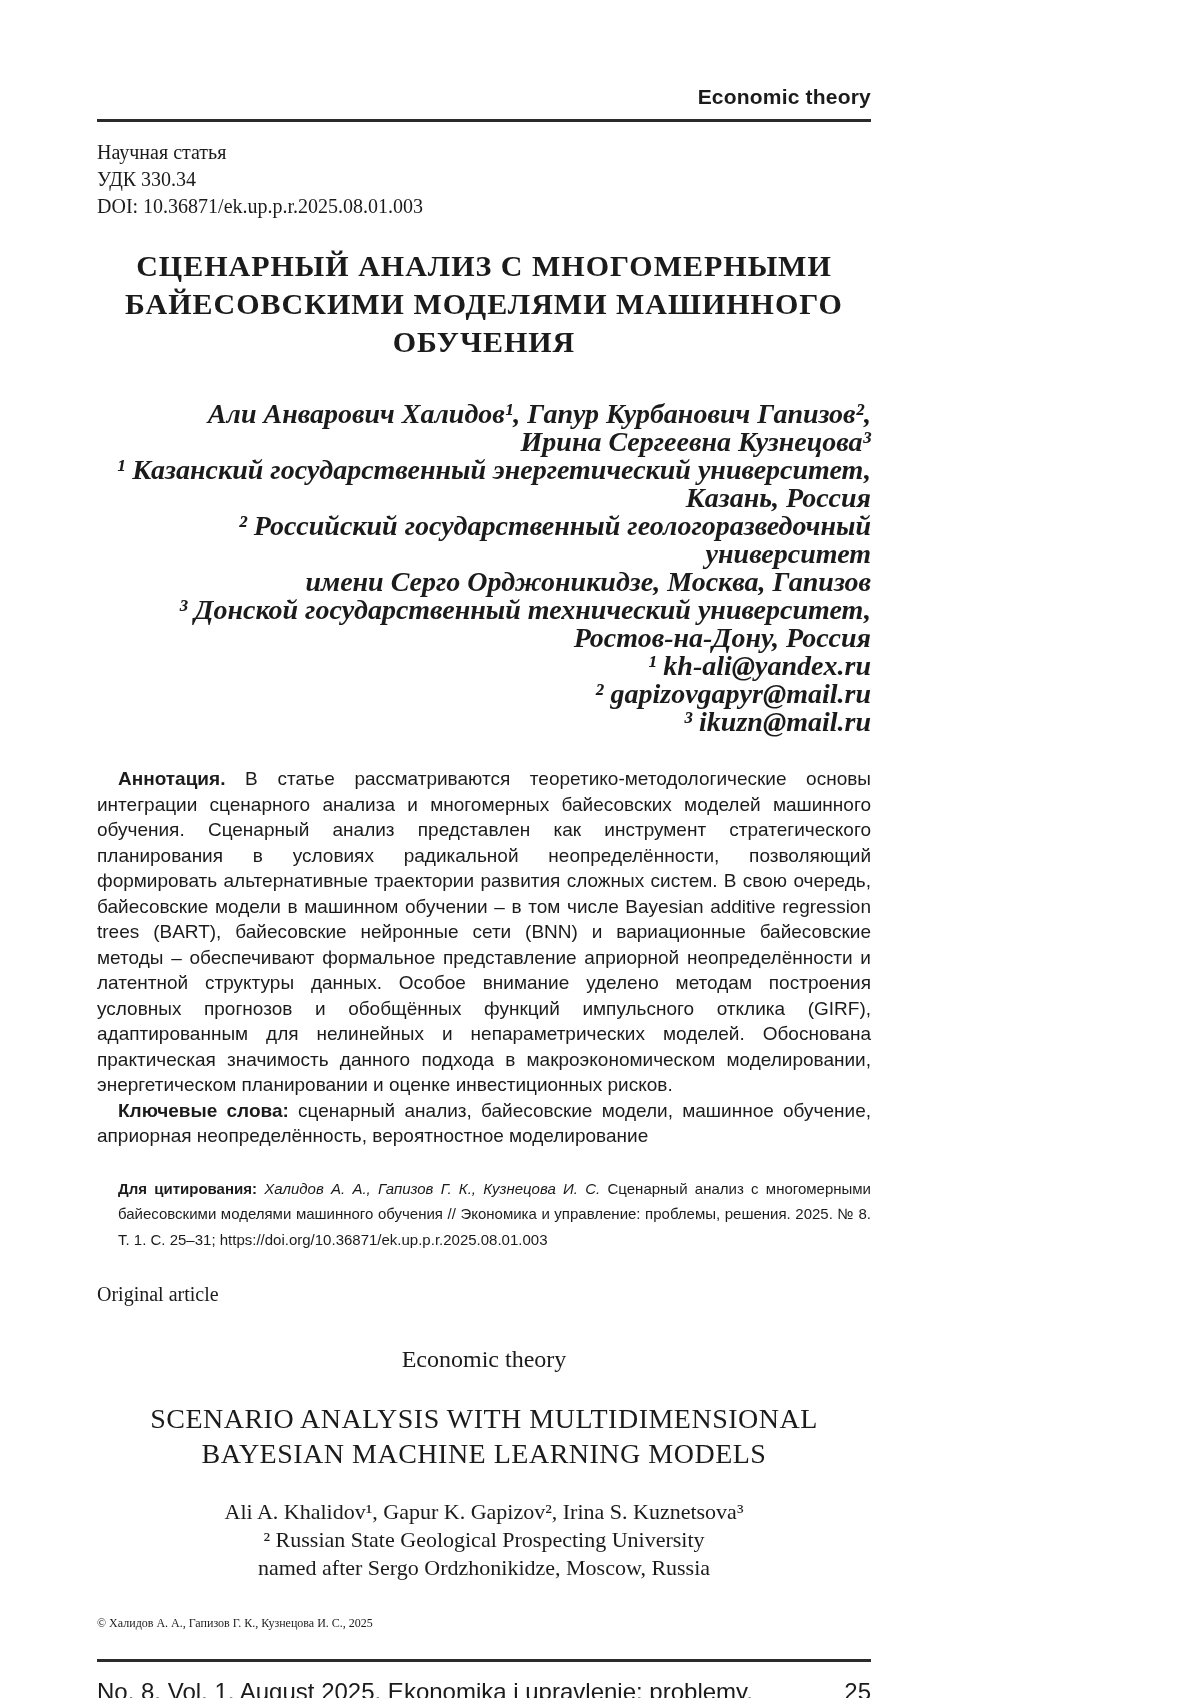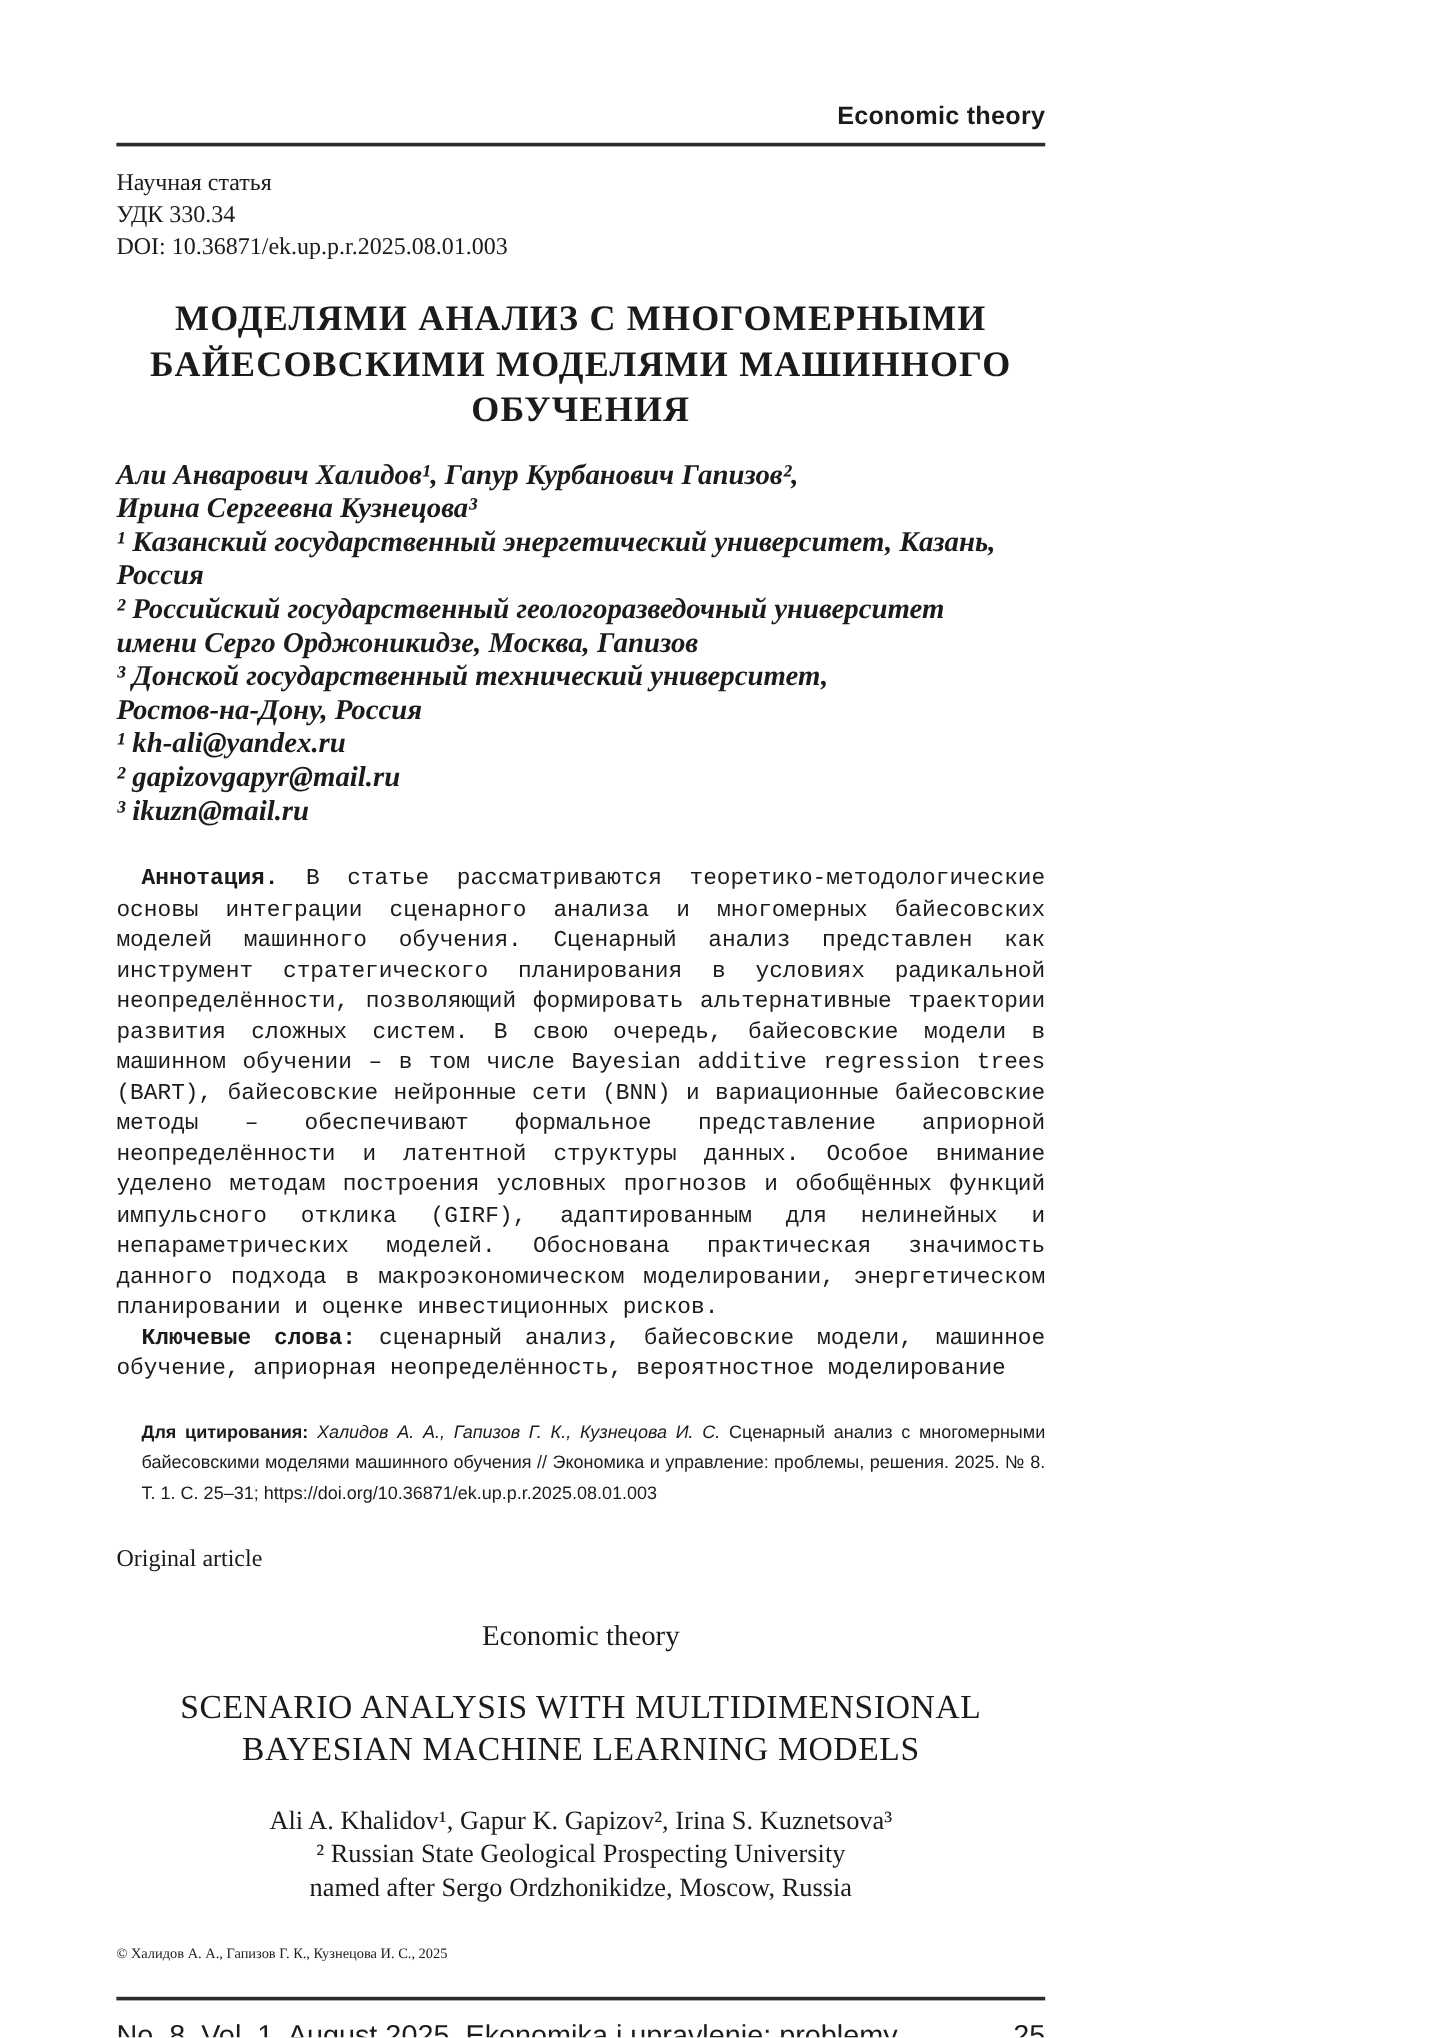--- a/index.html
+++ b/index.html
@@ -39,38 +39,37 @@
   }
   .title-ru {
     margin-top: 27px;
     text-align: center;
     font-weight: bold;
     font-size: 30px;
     line-height: 38px;
     letter-spacing: 1px;
   }
   .authors-block {
-    margin-top: 21px;
-    text-align: left;
+    margin-top: 39px;
+    text-align: right;
     font-weight: bold;
     font-style: italic;
-    font-size: 24px;
+    font-size: 28px;
     line-height: 28px;
   }
   .abstract-block {
     margin-top: 30px;
     font-family: "Liberation Sans", sans-serif;
     font-size: 19px;
     line-height: 25.5px;
     text-align: justify;
   }
   .abstract-block p {
     margin: 0;
     text-indent: 21px;
-    font-family: Liberation Mono, monospace;
   }
   .citation-block {
     margin-top: 27px;
     margin-left: 21px;
     font-family: "Liberation Sans", sans-serif;
     font-size: 15px;
     line-height: 25.5px;
     text-align: justify;
   }
   .citation-block p { margin: 0; }
@@ -124,21 +123,21 @@
   <div class="header-row">Economic theory</div>
   <div class="rule rule-top"></div>
 
   <div class="meta">
     <div>Научная статья</div>
     <div>УДК 330.34</div>
     <div>DOI: 10.36871/ek.up.p.r.2025.08.01.003</div>
   </div>
 
   <div class="title-ru">
-    <div>МОДЕЛЯМИ АНАЛИЗ С МНОГОМЕРНЫМИ</div>
+    <div>СЦЕНАРНЫЙ АНАЛИЗ С МНОГОМЕРНЫМИ</div>
     <div>БАЙЕСОВСКИМИ МОДЕЛЯМИ МАШИННОГО</div>
     <div>ОБУЧЕНИЯ</div>
   </div>
 
   <div class="authors-block">
     <div>Али Анварович Халидов¹, Гапур Курбанович Гапизов²,</div>
     <div>Ирина Сергеевна Кузнецова³</div>
     <div>¹ Казанский государственный энергетический университет, Казань, Россия</div>
     <div>² Российский государственный геологоразведочный университет</div>
     <div>имени Серго Орджоникидзе, Москва, Гапизов</div>

